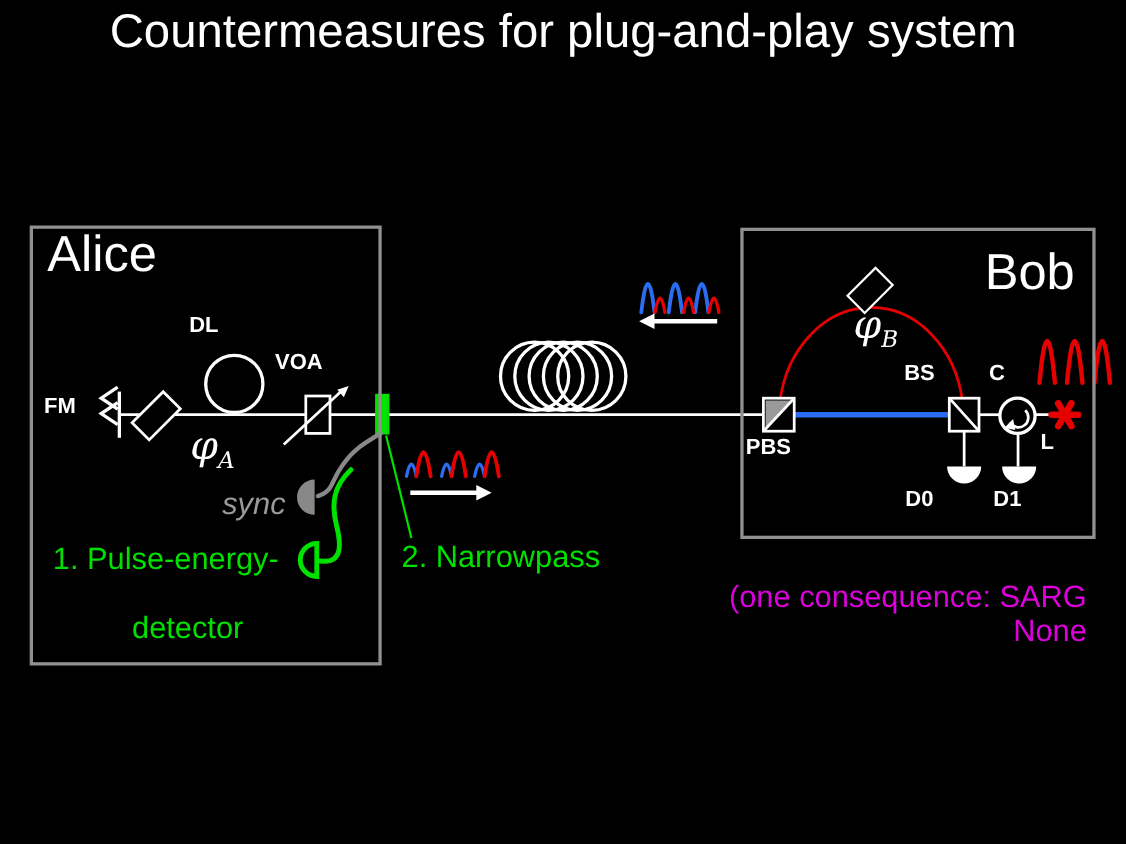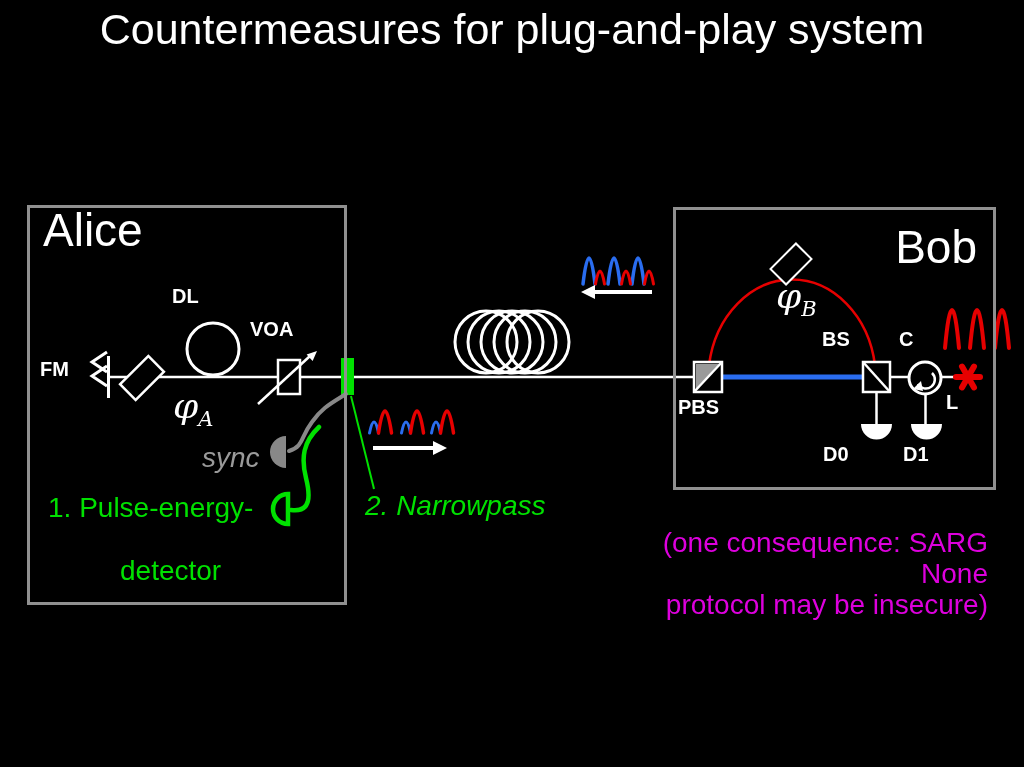--- a/index.html
+++ b/index.html
@@ -146,22 +146,21 @@
   <div class="abs phi" style="left:776px;top:278px;"><span>φ</span><sub>B</sub></div>
   <div class="abs comp" style="left:822px;top:329px;">BS</div>
   <div class="abs comp" style="left:899px;top:329px;">C</div>
   <div class="abs comp" style="left:946px;top:392px;">L</div>
   <div class="abs comp" style="left:823px;top:444px;text-align:right;">D0</div>
   <div class="abs comp" style="left:903px;top:444px;">D1</div>
 
   <div class="abs green" style="left:48px;top:494px;">1. Pulse-energy-</div>
   <div class="abs green" style="left:120px;top:557px;">detector</div>
 
-  <div class="abs green" style="left:365px;top:492px;font-style:italic;">2. Narrowpass</div>
+  <div class="abs green" style="left:365px;top:492px;">2. Narrowpass</div>
 
   <div class="abs magenta" style="right:36px;top:527px;">
     <div>(one consequence: SARG</div>
     <div>None</div>
-    <div>protocol may be insecure)</div>
   </div>
 
 
 </div>
 
 </body></html>

